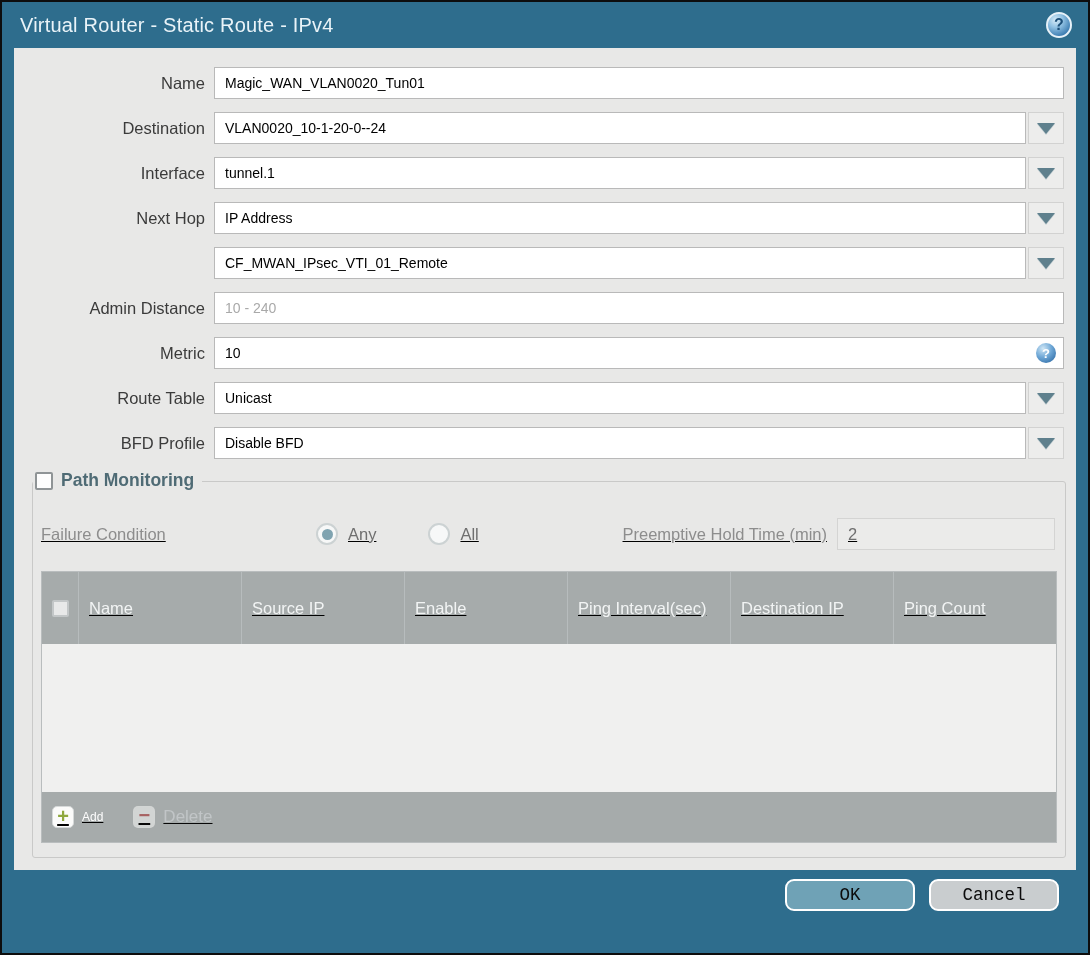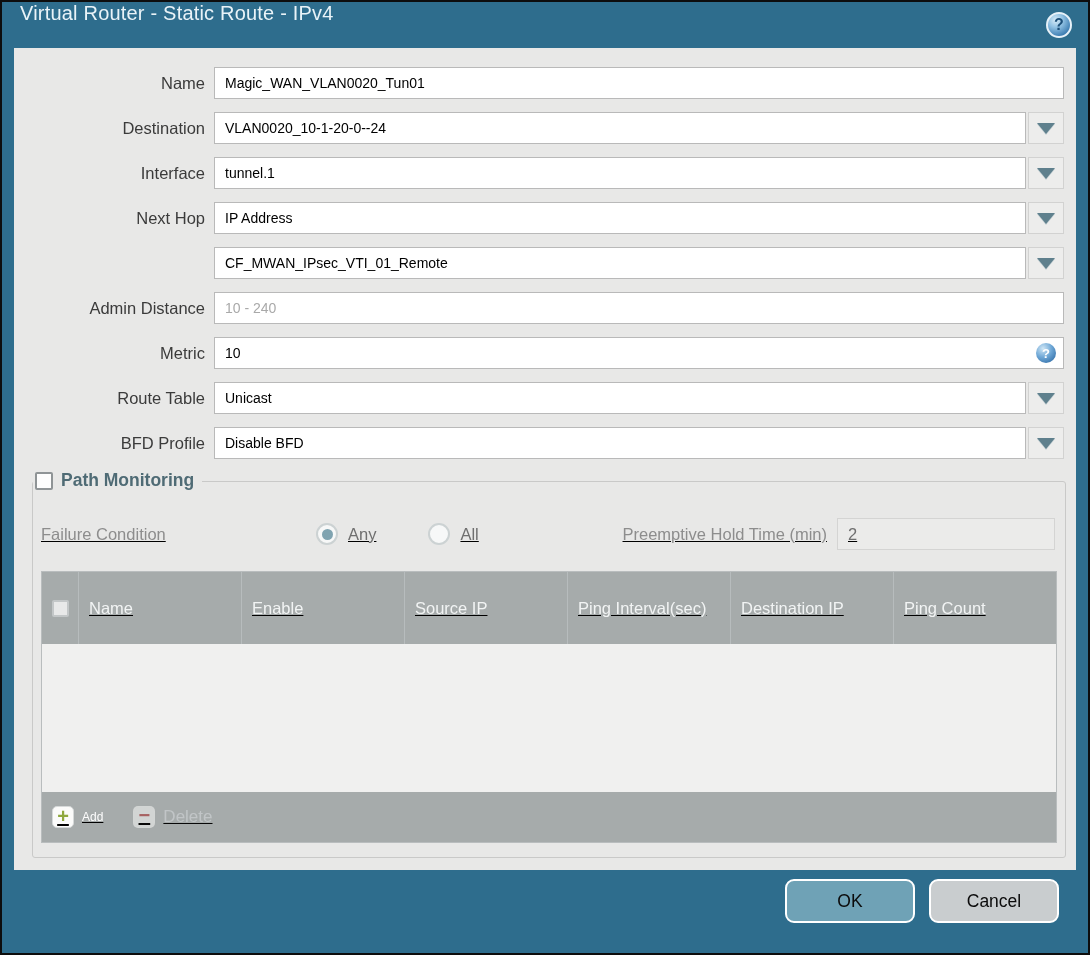--- a/index.html
+++ b/index.html
@@ -5,21 +5,21 @@
   html,body{margin:0;padding:0;background:#000;}
   *{box-sizing:border-box;}
   body{font-family:"Liberation Sans","DejaVu Sans",sans-serif;}
 
   .dialog{
     position:relative;width:1090px;height:955px;
     background:#2e6d8d;border:2px solid #0d0d0d;overflow:hidden;
   }
 
   
-  .titlebar{position:relative;height:46px;display:flex;align-items:flex-start;}
+  .titlebar{position:relative;height:46px;display:flex;align-items:center;}
   .title{color:#e9f3f8;font-size:20px;padding-left:18px;letter-spacing:.2px;}
   .help-btn{
     position:absolute;right:16px;top:10px;width:26px;height:26px;border-radius:50%;
     background:radial-gradient(circle at 35% 28%, #d8ecf8 0%, #8fc0e2 35%, #3f7fb3 75%, #2a5f8e 100%);
     border:2px solid #e6f1f8;display:flex;align-items:center;justify-content:center;
     color:#1c4f79;font-weight:bold;font-size:16px;line-height:1;cursor:pointer;
   }
 
   
   .bodyarea{
@@ -109,22 +109,22 @@
   .minus{color:#a85f5f;font-size:20px;line-height:1;margin-top:-4px;}
   .del-label{color:#c3c7c9;font-size:17px;}
 
   
   .dfooter{
     position:absolute;left:0;right:0;bottom:0;height:83px;
     display:flex;align-items:flex-start;justify-content:flex-end;gap:14px;
     padding:9px 29px 0 0;
   }
   .btn{
-    width:130px;height:44px;border-radius:9px;border:2px solid #fff;
-    font-family:Liberation Sans, sans-serif;font-size:17.5px;color:#0b0b0b;cursor:pointer;
+    width:130px;height:32px;border-radius:9px;border:2px solid #fff;
+    font-family:Liberation Mono, monospace;font-size:17.5px;color:#0b0b0b;cursor:pointer;
   }
   .btn-ok{background:#6fa2b6;}
   .btn-cancel{background:#c9cdcf;}
 </style>
 </head>
 <body>
 
 <div class="dialog">
 
   <div class="titlebar">
@@ -237,22 +237,22 @@
         <div class="pht-label">Preemptive Hold Time (min)</div>
         <input class="pht-input" type="text" disabled="" value="2" style="">
       </div>
 
       <div class="ptable">
         <div class="thead">
           <div class="th cbcol">
             <div class="hdr-check"></div>
           </div>
           <div class="th c">Name</div>
+          <div class="th c">Source IP</div>
           <div class="th c">Enable</div>
-          <div class="th c">Source IP</div>
           <div class="th c">Ping Interval(sec)</div>
           <div class="th c">Destination IP</div>
           <div class="th c">Ping Count</div>
         </div>
         <div class="tbody"></div>
         <div class="tfoot">
           <div class="add-btn">
             <div class="icon-sq">
                 <span class="plus">+</span>
               </div>

